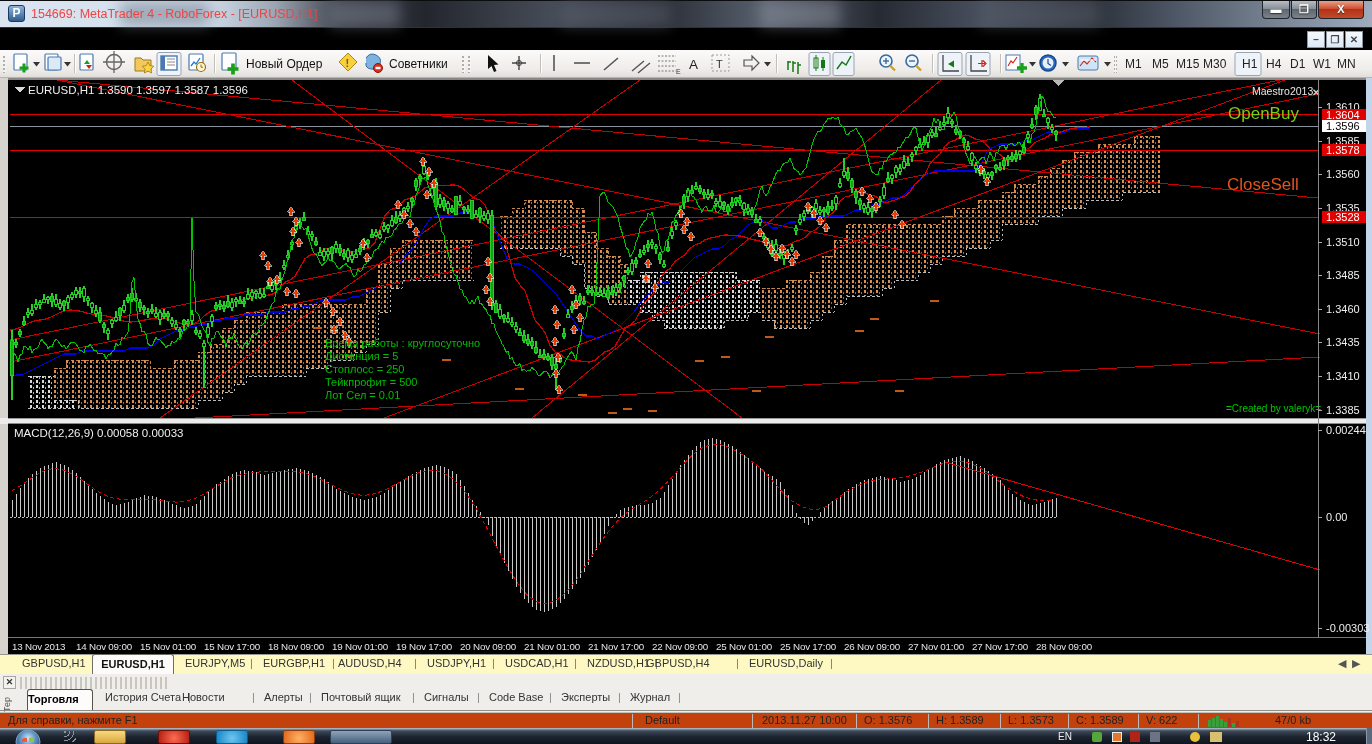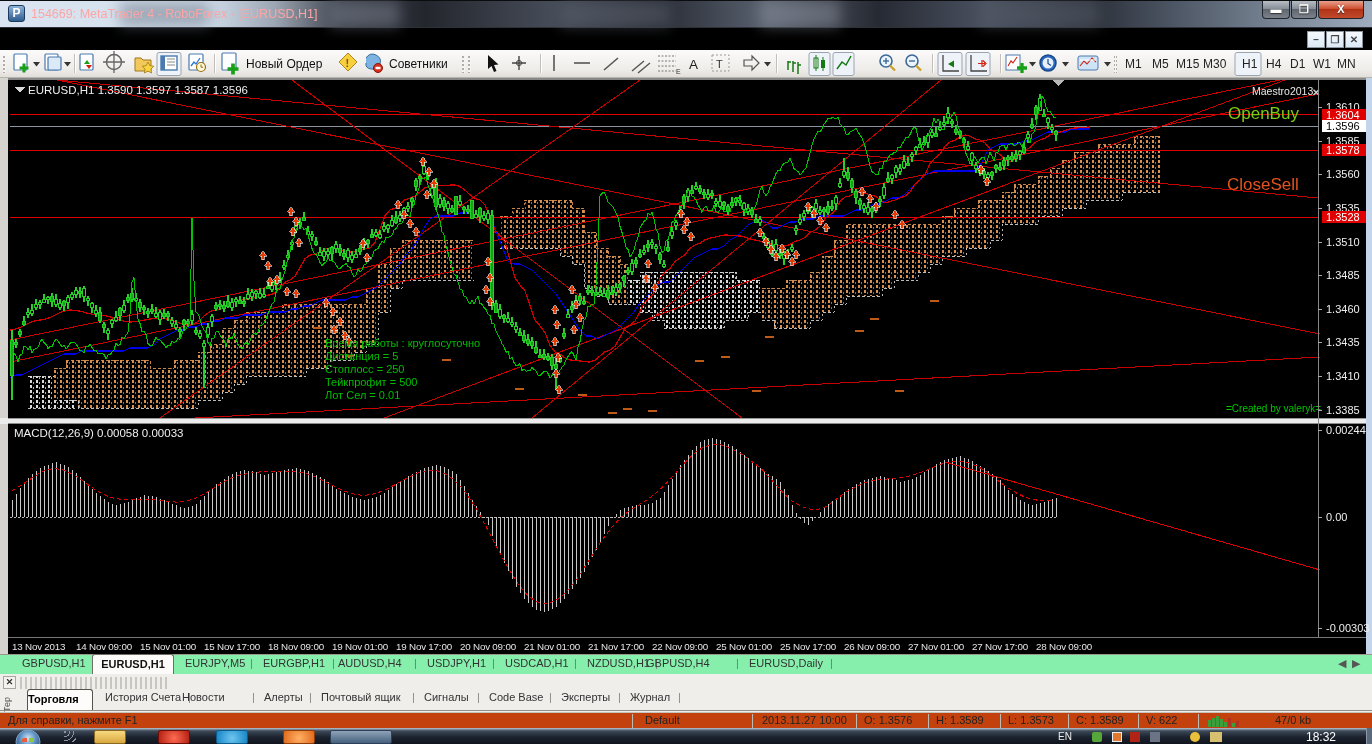--- a/index.html
+++ b/index.html
@@ -12,40 +12,40 @@
 #title:before{content:"";position:absolute;left:0;top:0;width:100%;height:100%;
  background:linear-gradient(90deg,rgba(219,229,241,1) 0%,rgba(210,222,236,1) 15%,
   rgba(170,180,194,.9) 20%,rgba(59,64,73,.95) 25%,rgba(35,38,45,1) 31%,
   rgba(69,75,87,1) 40%,rgba(40,44,53,1) 48%,rgba(90,98,112,1) 56%,
   rgba(38,42,51,1) 64%,rgba(74,81,96,1) 72%,rgba(46,51,61,1) 80%,
   rgba(85,95,110,1) 87%,rgba(120,132,148,1) 93%,rgba(158,172,190,1) 100%)}
 #title .blob{position:absolute;top:0;height:26px;filter:blur(7px);opacity:.5}
 #ticon{left:8px;top:5px;width:17px;height:17px;border-radius:3px;
  background:linear-gradient(180deg,#8fb3d9,#2f5d8f);border:1px solid #1c3a5e;
  color:#fff;font-weight:bold;font-size:12px;text-align:center;line-height:15px}
-#ttext{left:31px;top:7px;color:#fca5a5;font-size:12.5px}
+#ttext{left:31px;top:7px;color:#ef4444;font-size:12.5px}
 .capbtn{top:1px;height:18px;border:1px solid #20262e;border-top:none;
  background:linear-gradient(180deg,#b7bcc2 0%,#888f98 45%,#5f666e 50%,#7b828b 100%);
  color:#fff;text-align:center;font-size:11px;line-height:16px;font-weight:bold;
  border-radius:0 0 4px 4px;text-shadow:0 1px 1px #333}
 
 #menu{left:0;top:27px;width:1372px;height:23px;
  background:linear-gradient(180deg,#fdfdfd,#f1f0ee 60%,#e5e3e0);border-bottom:1px solid #c8c6c2}
 #menu span.m{position:absolute;top:4px;font-size:12px;color:#1a1a1a}
 #micon{left:10px;top:2px;width:11px;height:10px;border:1px dotted #3a6ae0;background:#fff}
 #micon:after{content:"";position:absolute;left:3px;top:4px;width:11px;height:10px;
  border:1px dotted #3a6ae0;background:#fff}
 .mwbtn{top:31px;width:18px;height:17px;border:1px solid #8e959e;
  background:linear-gradient(180deg,#f4f9fe,#dce9f6);color:#444;font-size:10px;
  line-height:15px;text-align:center;font-weight:bold}
 
 #tool{left:0;top:50px;width:1372px;height:28px;
  background:linear-gradient(180deg,#fbfafa,#efedea 70%,#e2dfdb);border-bottom:1px solid #b7b5b0}
 
-#tabs{left:0;top:654px;width:1372px;height:20px;background:#86efac;border-top:1px solid #9a978f}
+#tabs{left:0;top:654px;width:1372px;height:20px;background:#fef9c3;border-top:1px solid #9a978f}
 .ctab{position:absolute;top:2px;font-size:11px;color:#333}
 #acttab{position:absolute;left:92px;top:654px;width:82px;height:20px;background:#fcfbfa;
  border:1px solid #6f6d66;border-bottom:none;border-radius:3px 3px 0 0;
  text-align:center;font-size:11px;font-weight:bold;line-height:18px;color:#111}
 #term{left:0;top:674px;width:1372px;height:38px;background:#f0eeeb}
 #termx{position:absolute;left:3px;top:2px;width:13px;height:13px;border:1px solid #a9a69f;
  background:#f4f2ef;color:#333;font-size:9px;line-height:11px;text-align:center;font-weight:bold}
 #termgrip{position:absolute;left:20px;top:3px;width:150px;height:12px;
  background:repeating-linear-gradient(90deg,#c9c6c0 0 2px,#f0eeeb 2px 5px)}
 #vlab{position:absolute;left:2px;top:18px;width:14px;height:20px;font-size:9px;color:#555;

